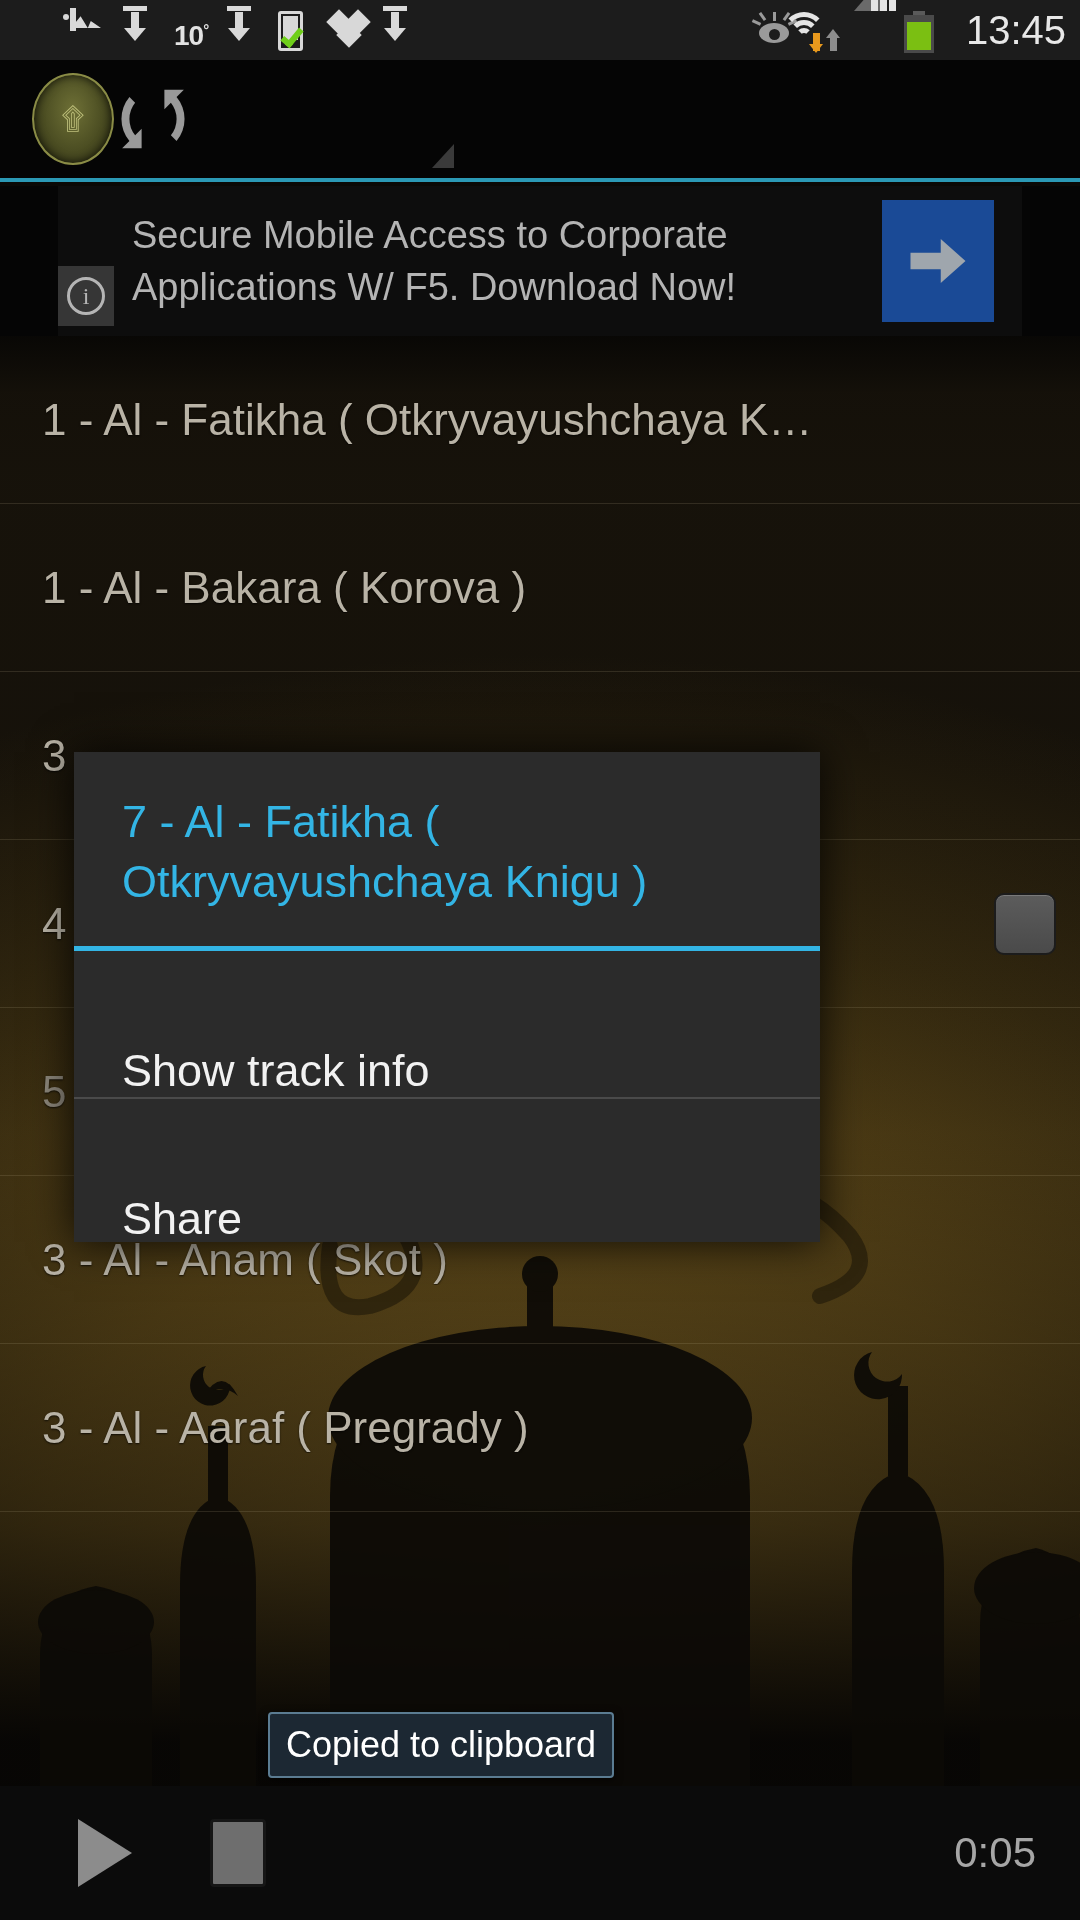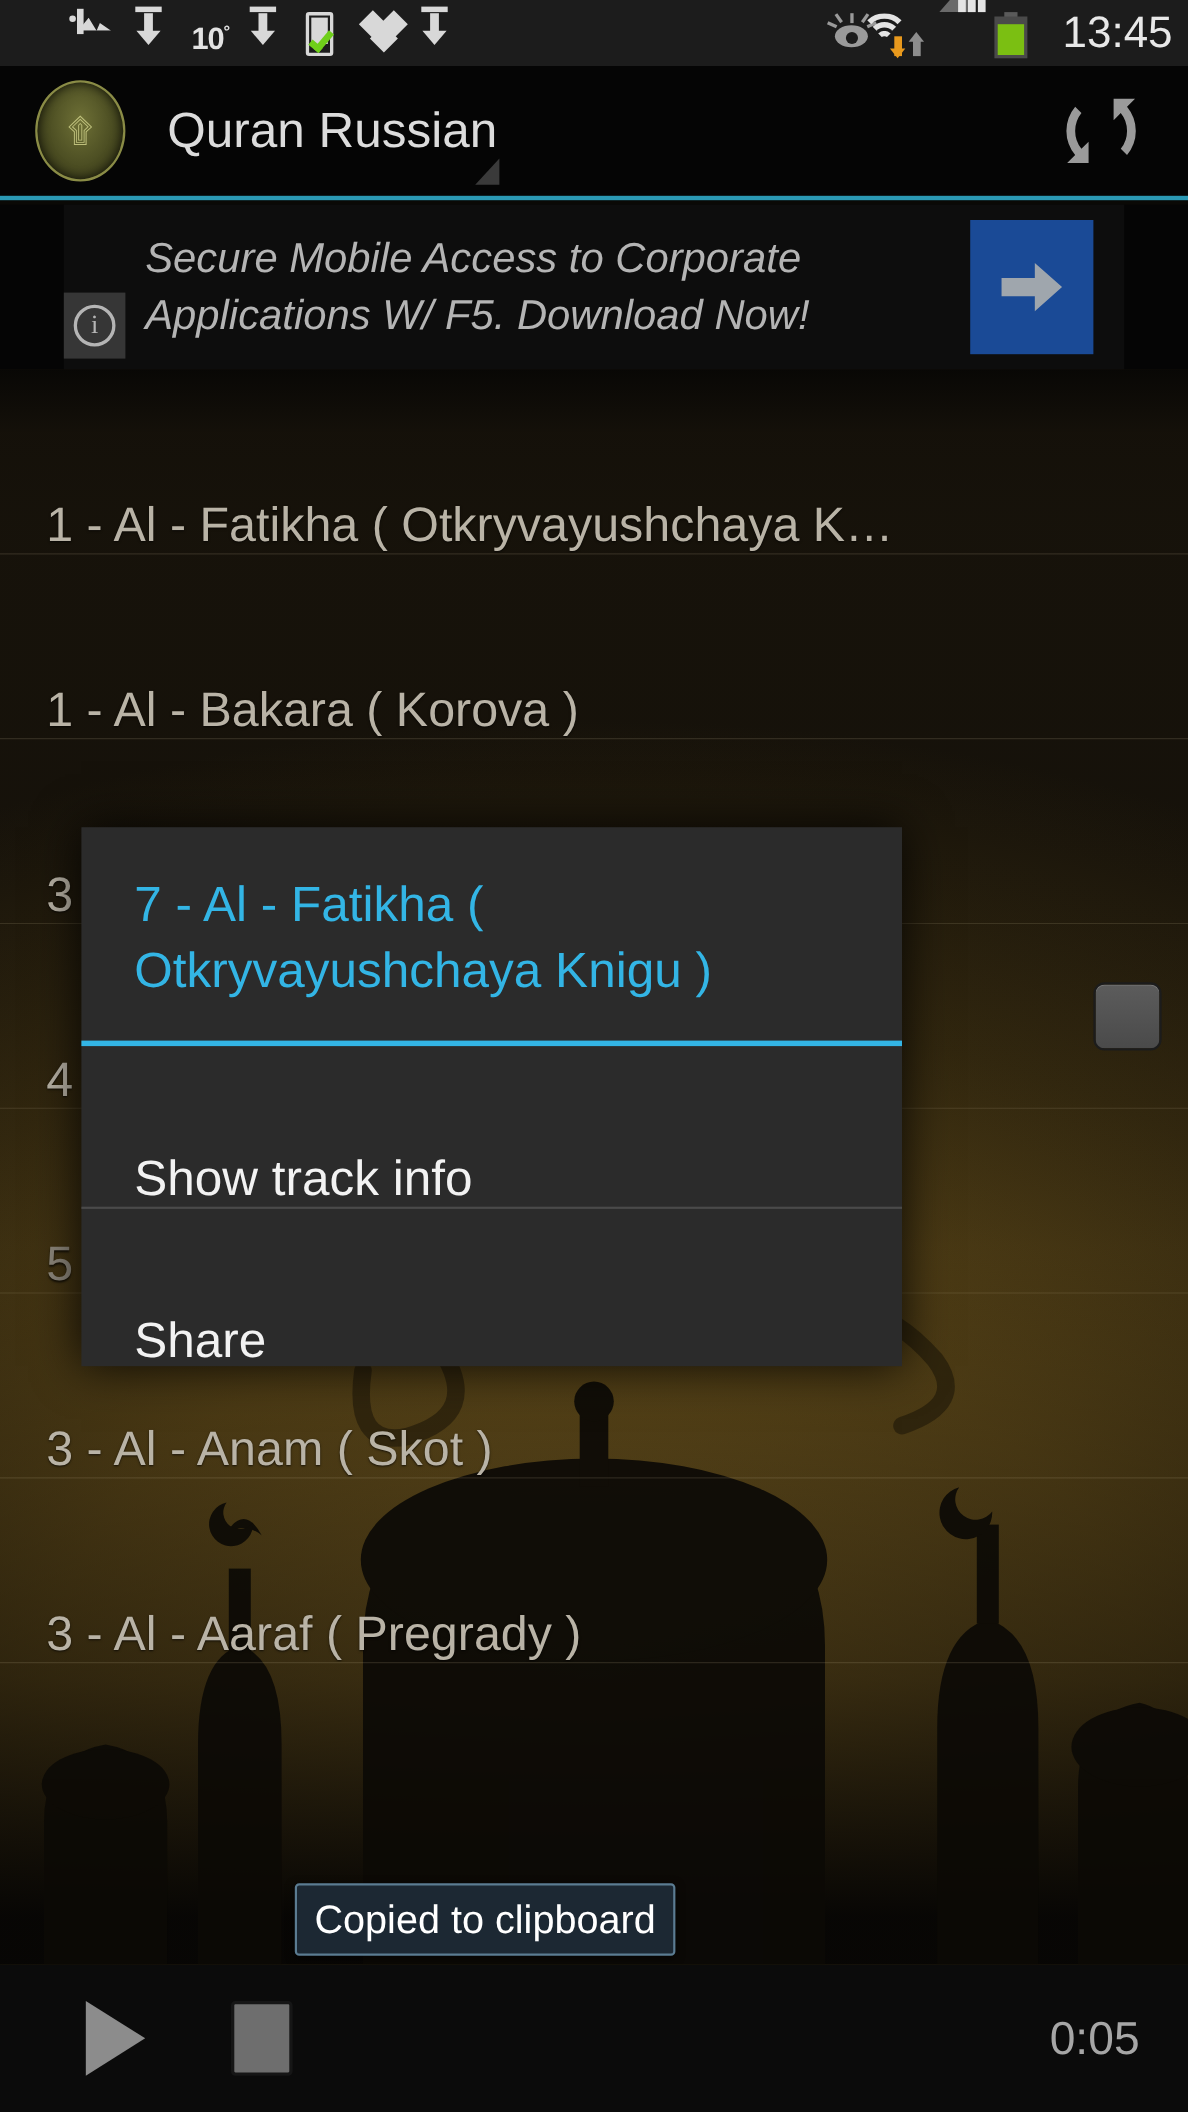--- a/index.html
+++ b/index.html
@@ -139,21 +139,21 @@
   #adbanner{
     position:absolute;left:0;top:186px;width:1080px;height:150px;
     background:#050505;
   }
   #adinner{
     position:absolute;left:58px;top:0;width:964px;height:150px;
     background:#0d0d0d;
     display:flex;align-items:center;
   }
   #adtext{
-    color:#b4b4b4;font-size:38px;line-height:52px;margin-left:74px;width:700px;font-style:italic;
+    color:#b4b4b4;font-size:38px;line-height:52px;margin-left:74px;width:700px;
   }
   #adarrow{
     position:absolute;right:28px;top:14px;width:112px;height:122px;
     background:#1a4a96;display:flex;align-items:center;justify-content:center;
   }
   #adarrow svg{width:66px;height:66px;}
   #adinfo{
     position:absolute;left:58px;top:80px;width:56px;height:60px;
     background:rgba(90,90,90,.55);
     display:flex;align-items:center;justify-content:center;
@@ -170,21 +170,21 @@
     position:absolute;left:0;top:336px;width:1080px;height:1450px;
     background:
       linear-gradient(180deg, rgba(8,7,5,.96) 0%, rgba(20,16,9,.55) 4%, rgba(26,21,11,.3) 10%,
         rgba(30,24,12,.12) 22%, rgba(30,24,12,.05) 55%, rgba(12,10,6,.55) 82%, rgba(6,5,4,.98) 97%),
       radial-gradient(ellipse 120% 60% at 50% 82%, #7a5f22 0%, #5c4718 38%, #33280f 70%, #15110a 100%);
     overflow:hidden;
   }
   #mosque{position:absolute;left:0;bottom:0;width:1080px;height:720px;}
   .row{
     position:absolute;left:0;width:1080px;height:168px;
-    display:flex;align-items:flex-end;
+    display:flex;align-items:center;
     border-bottom:1px solid rgba(190,175,140,.17);
   }
   .row .label{
     color:#b9b3a6;font-size:44px;margin-left:42px;
     white-space:nowrap;overflow:hidden;text-overflow:ellipsis;
     max-width:960px;
     text-shadow:0 1px 2px rgba(0,0,0,.7);
   }
   .row.dim .label{ color:#8d877b; }
   .dlbox{
@@ -269,21 +269,20 @@
         <span class="ic-bat"><span class="cap"></span><span class="shell"></span><span class="fill"></span></span>
       </span>
       <span id="clock">13:45</span>
     </div>
   </div>
 
   <div id="actionbar">
     <div id="applogo">
       <span class="glyph">۩</span>
     </div>
-    <div id="apptitle">Quran Russian</div>
     <div id="spinner-tri"></div>
     <div id="refresh-btn">
       <svg viewBox="0 0 48 48">
         <path d="M13 14 A16 16 0 0 0 13 34 L17 30 L17 42 L5 42 L9.5 37.5 A21 21 0 0 1 9.5 10.5 Z" fill="#9a9a9a"></path>
         <path d="M35 34 A16 16 0 0 0 35 14 L31 18 L31 6 L43 6 L38.5 10.5 A21 21 0 0 1 38.5 37.5 Z" fill="#9a9a9a"></path>
       </svg>
     </div>
   </div>
 
   <div id="adbanner">

